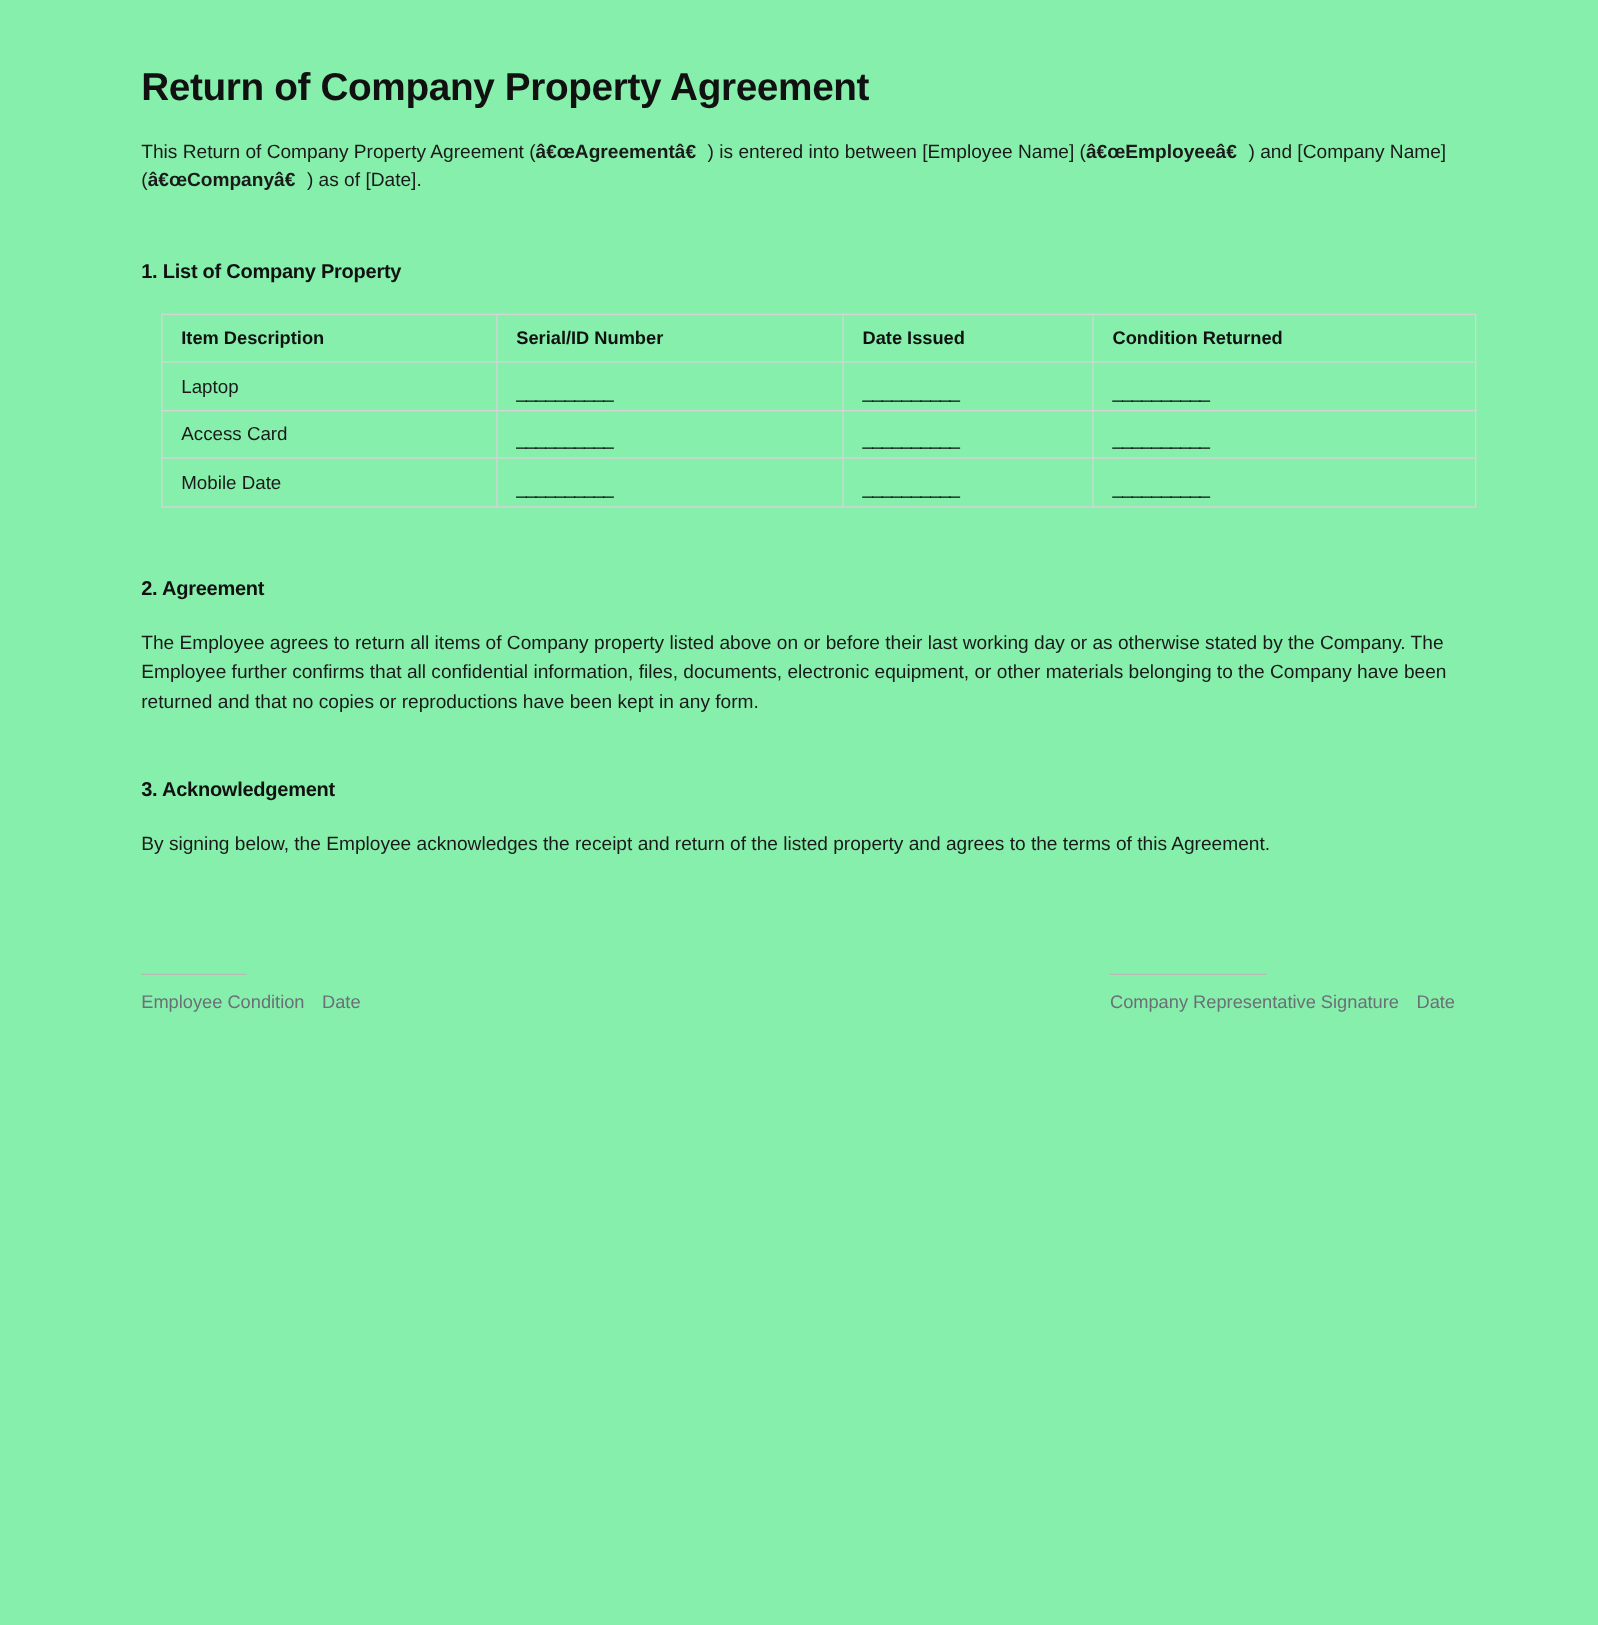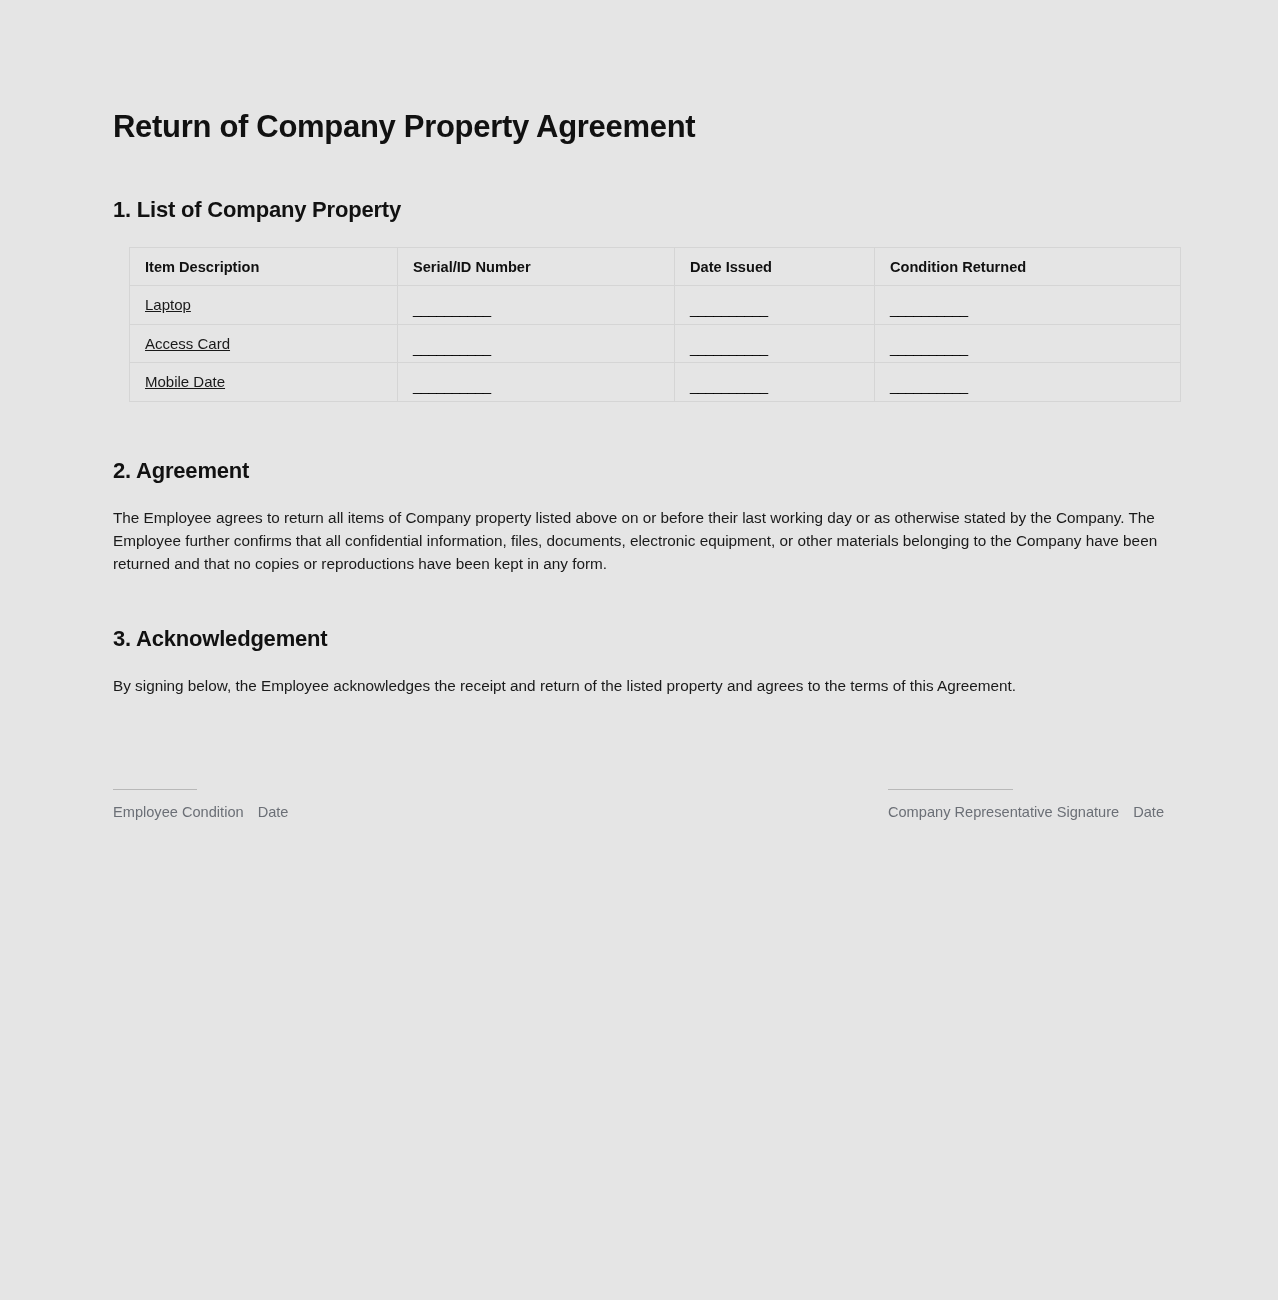--- a/index.html
+++ b/index.html
@@ -11,43 +11,43 @@
     width: 1278px;
     height: 1300px;
     font-family: "Liberation Sans", sans-serif;
     color: #1a1a1a;
     -webkit-font-smoothing: antialiased;
   }
   .page {
     box-sizing: border-box;
     width: 1278px;
     min-height: 1300px;
-    padding: 109px 114px 0 113px;
-    background: #e5e5e5;
+    padding: 52px 114px 0 113px;
+    background: #86efac;
   }
   .doc-title {
     font-size: 31px;
     font-weight: 700;
     letter-spacing: -0.3px;
     color: #111111;
     margin: 0 0 22px 0;
     line-height: 1.15;
   }
   p.body-text {
     font-size: 15.3px;
     line-height: 1.52;
     color: #1a1a1a;
     margin: 0 0 16px 0;
     max-width: 1051px;
   }
   p.intro {
     margin-bottom: 0;
   }
   .sec-heading {
-    font-size: 22px;
+    font-size: 16px;
     font-weight: 600;
     color: #111111;
     letter-spacing: -0.2px;
     line-height: 1.2;
   }
   .sec-1 { margin: 52px 0 24px 0; }
   .sec-2 { margin: 56px 0 22px 0; }
   .sec-3 { margin: 50px 0 22px 0; }
 
   
@@ -69,21 +69,20 @@
     font-weight: 700;
     color: #111111;
     height: 37px;
     padding: 0 0 0 15px;
   }
   table.property-table td {
     font-size: 15px;
     color: #1a1a1a;
     height: 37.5px;
     padding: 0 0 0 15px;
-    text-decoration: underline;
   }
   td.blank-cell {
     padding-left: 12px;
   }
   .blank-line {
     display: inline-block;
     font-family: "Liberation Sans", sans-serif;
     font-size: 15px;
     letter-spacing: -0.6px;
     color: #000000;
@@ -128,20 +127,23 @@
     text-align: right;
   }
 </style>
 </head>
 <body>
 
 <div class="page">
 
   <h1 class="doc-title">Return of Company Property Agreement</h1>
 
+  <p class="body-text intro">
+    <span>This Return of Company Property Agreement (</span><b>â€œAgreementâ€</b><span>) is entered into between [Employee Name] (</span><b>â€œEmployeeâ€</b><span>) and [Company Name] (</span><b>â€œCompanyâ€</b><span>) as of [Date].</span>
+  </p>
 
   <h2 class="sec-heading sec-1">1. List of Company Property</h2>
 
   <table class="property-table">
     <colgroup>
       <col class="c1">
         <col class="c2">
         <col class="c3">
         <col class="c4">
     </colgroup>

